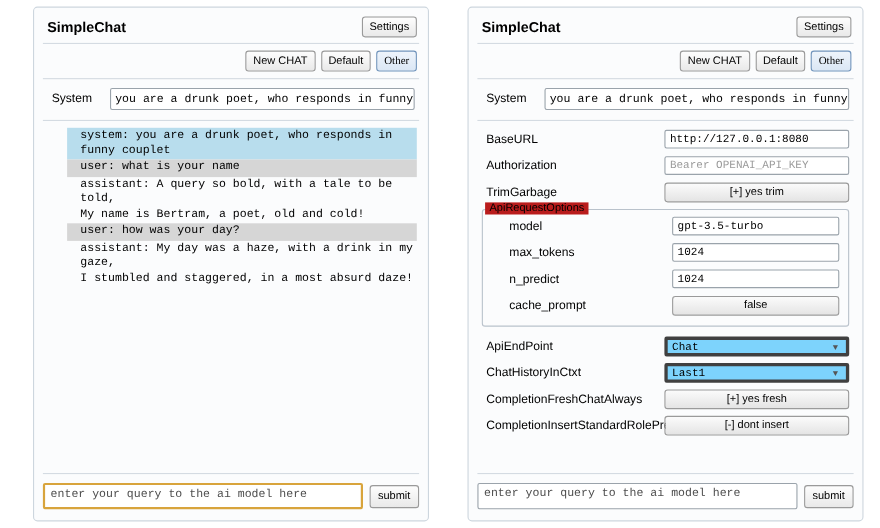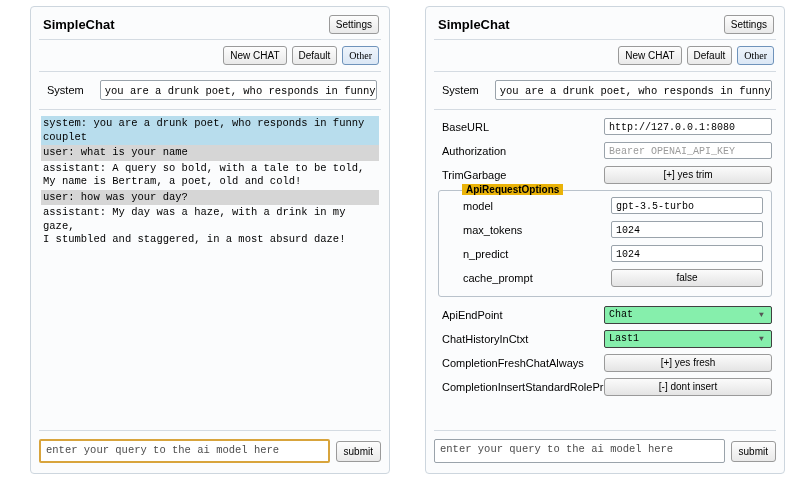--- a/index.html
+++ b/index.html
@@ -96,21 +96,21 @@
   
   .chatlog {
     position: relative;
     margin: 6px 2px 0 2px;
     height: 318px;
     overflow: hidden;
     font-family: "Liberation Mono", monospace;
     font-size: 10.5px;
     line-height: 13.5px;
   }
-  .msg { padding: 1px 2px 1px 2px; white-space: pre-wrap; }
+  .msg { padding: 1px 2px 1px 12px; white-space: pre-wrap; margin-left: 20px; }
   .msg.system { background: #b8dded; }
   .msg.user { background: #d6d6d6; }
   .msg.assistant { background: transparent; }
 
   
   .queryrow {
     position: absolute;
     left: 8px; right: 8px; bottom: 10px;
     display: flex;
     align-items: center;
@@ -182,22 +182,22 @@
     background: linear-gradient(#fbfbfb, #e4e4e4);
     border: 1px solid #9a9a9a;
     border-radius: 3px;
     line-height: 16px;
   }
 
   .sel-box {
     position: relative;
     width: 100%;
     height: 18px;
-    background: #86efac;
-    border: 1px solid #404040;
+    background: #7dd3fc;
+    border: 3px solid #404040;
     border-radius: 2px;
     font-family: "Liberation Mono", monospace;
     font-size: 10px;
     line-height: 16px;
     padding: 0 18px 0 4px;
     overflow: hidden;
     white-space: nowrap;
   }
   .sel-box .arrow {
     position: absolute;
@@ -211,25 +211,24 @@
   
   .group {
     margin: 5px 2px 7px 2px;
     border: 1px solid #b9c2cb;
     border-radius: 3px;
     padding: 4px 6px 5px 6px;
     position: relative;
   }
   .group > .legend {
     position: absolute;
-    top: -7px; left: 23px;
-    background: #eab308;
+    top: -7px; left: 2px;
+    background: #b91c1c;
     padding: 0 4px;
     font-size: 10px;
-    font-weight: bold;
   }
   .group .srow { padding-left: 18px; }
   .group .srow .skey { width: 148px; flex: 0 0 148px; }
 </style>
 </head>
 <body>
 
 <div class="stage">
 
   <div class="panel left">

